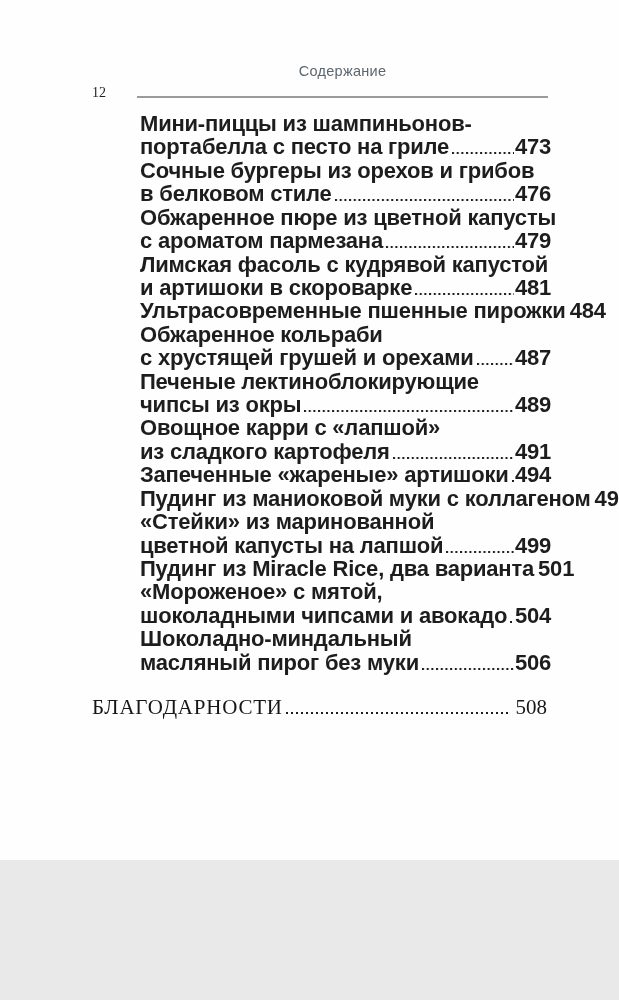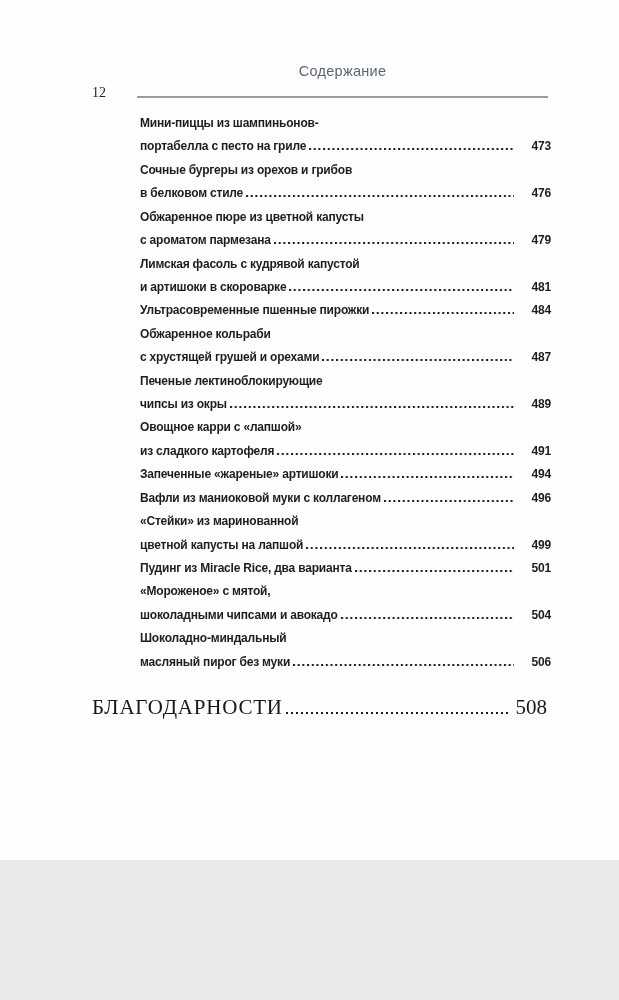--- a/index.html
+++ b/index.html
@@ -48,21 +48,21 @@
     top: 96px;
     height: 1.5px;
     background: #9b9b9b;
   }
   
   .toc {
     position: absolute;
     left: 140px;
     width: 411px;
     top: 112px;
-    font-size: 12px;
+    font-size: 22px;
     font-weight: 600;
     line-height: 23.42px;
     letter-spacing: -0.2px;
   }
   .row {
     display: flex;
     align-items: baseline;
   }
   .row .txt {
     white-space: pre;
@@ -71,21 +71,20 @@
     flex: 1;
     height: 2px;
     margin: 0 1px 0 3px;
     background-image: radial-gradient(circle at 1.1px 1px, #1d1d1d 1.05px, rgba(0,0,0,0) 1.4px);
     background-size: 4.7px 2px;
     background-repeat: repeat-x;
     background-position: left bottom;
   }
   .row .pg {
     white-space: pre;
-    margin-left: 17px;
   }
   
   .section-row {
     position: absolute;
     left: 92px;
     width: 455px;
     top: 695px;
     display: flex;
     align-items: baseline;
     font-family: "Liberation Serif", serif;
@@ -193,21 +192,21 @@
       </div>
       <div class="entry">
         <div class="row">
           <span class="txt">Запеченные «жареные» артишоки</span>
           <span class="leader"></span>
           <span class="pg">494</span>
         </div>
       </div>
       <div class="entry">
         <div class="row">
-          <span class="txt">Вафли из маниоковой муки с коллагеном</span>
+          <span class="txt">Пудинг из маниоковой муки с коллагеном</span>
           <span class="leader"></span>
           <span class="pg">496</span>
         </div>
       </div>
       <div class="entry">
         <div class="row">
           <span class="txt">«Стейки» из маринованной</span>
         </div>
         <div class="row">
           <span class="txt">цветной капусты на лапшой</span>

